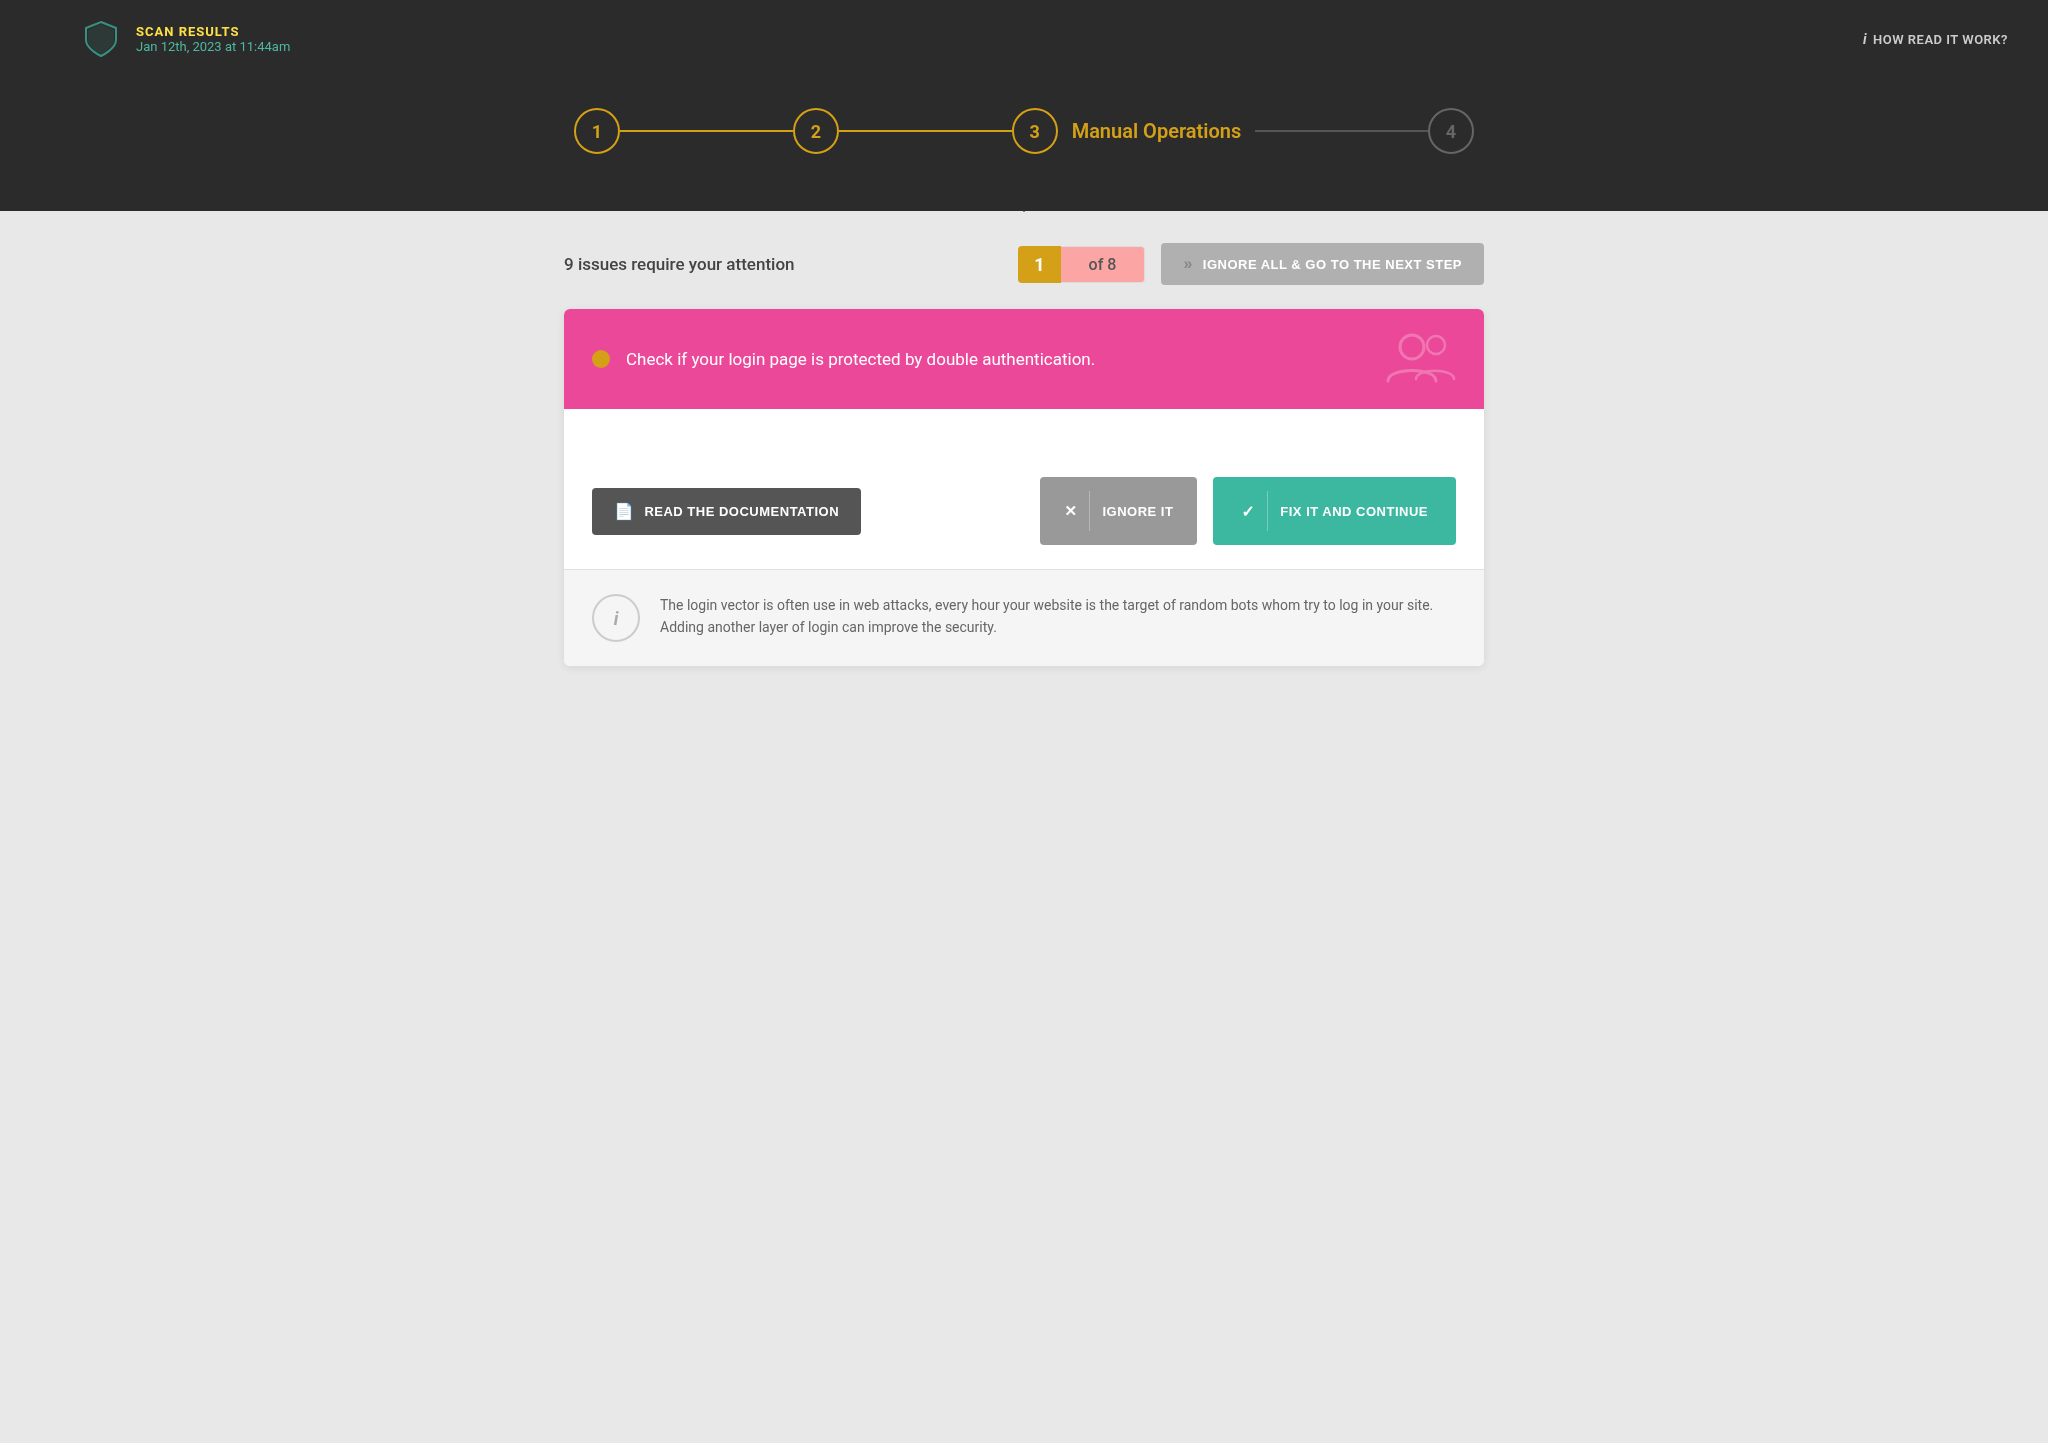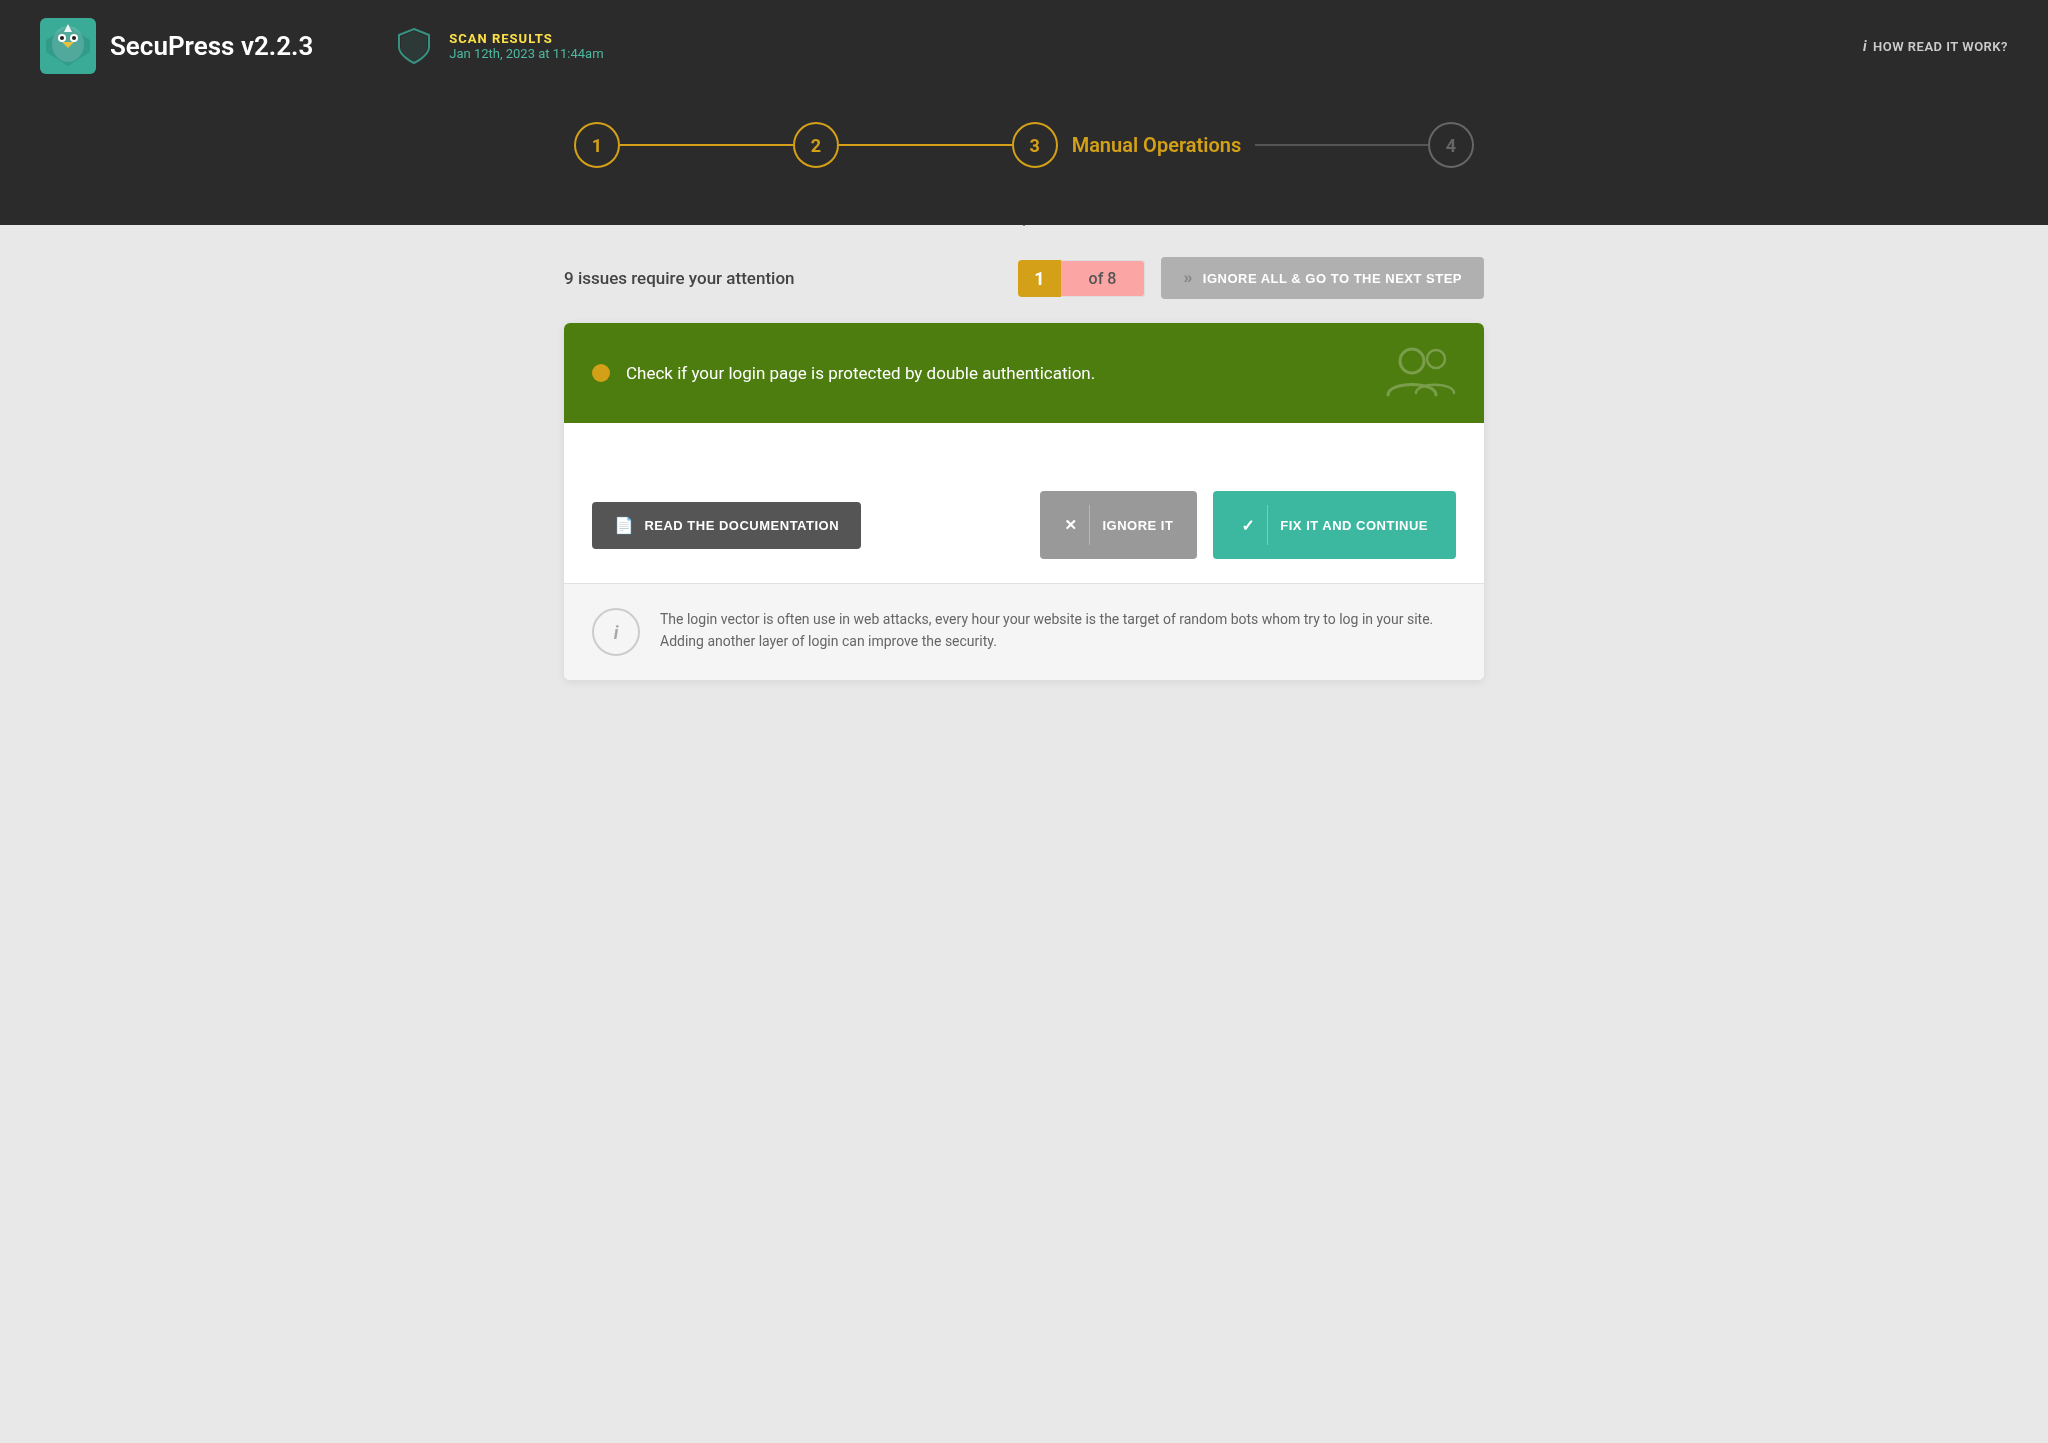--- a/index.html
+++ b/index.html
@@ -208,21 +208,21 @@
     }
 
     
     .issue-card {
       background: #fff;
       border-radius: 6px;
       overflow: hidden;
       box-shadow: 0 2px 8px rgba(0,0,0,0.08);
     }
     .issue-header {
-      background: #4d7c0f;
+      background: #ec4899;
       padding: 20px 28px;
       display: flex;
       align-items: center;
       gap: 16px;
       position: relative;
     }
     .issue-dot {
       width: 18px;
       height: 18px;
       border-radius: 50%;
@@ -358,39 +358,20 @@
     .info-text {
       font-size: 14px;
       color: #666;
       line-height: 1.6;
     }
   </style>
 </head>
 <body>
 
 <header class="header">
-  <div class="logo-area">
-
-    <svg class="logo-icon" viewBox="0 0 56 56" fill="none" xmlns="http://www.w3.org/2000/svg">
-      <rect width="56" height="56" rx="6" fill="#3aab96"></rect>
-
-      <polygon points="28,8 50,22 50,34 28,48 6,34 6,22" fill="#2b8c7e" opacity="0.5"></polygon>
-      <ellipse cx="28" cy="26" rx="16" ry="18" fill="#fff" opacity="0.15"></ellipse>
-
-      <polygon points="28,30 22,24 34,24" fill="#e8c040"></polygon>
-
-      <circle cx="22" cy="20" r="4" fill="white"></circle>
-      <circle cx="34" cy="20" r="4" fill="white"></circle>
-      <circle cx="22" cy="20" r="2" fill="#222"></circle>
-      <circle cx="34" cy="20" r="2" fill="#222"></circle>
-
-      <polygon points="28,6 24,14 32,14" fill="white" opacity="0.9"></polygon>
-    </svg>
-    <span class="app-title">SecuPress v2.2.3</span>
-  </div>
 
   <div class="scan-results-area">
 
     <svg class="scan-icon" viewBox="0 0 42 42" fill="none">
       <path d="M21 4 L36 10 L36 22 C36 31 21 38 21 38 C21 38 6 31 6 22 L6 10 Z" stroke="#3aab96" stroke-width="2" fill="none"></path>
       <path d="M21 6 L34 12 L34 22 C34 30 21 36 21 36 C21 36 8 30 8 22 L8 12 Z" fill="#3aab96" opacity="0.15"></path>
     </svg>
     <div class="scan-text-group">
       <span class="scan-label">SCAN RESULTS</span>
       <span class="scan-date">Jan 12th, 2023 at 11:44am</span>

